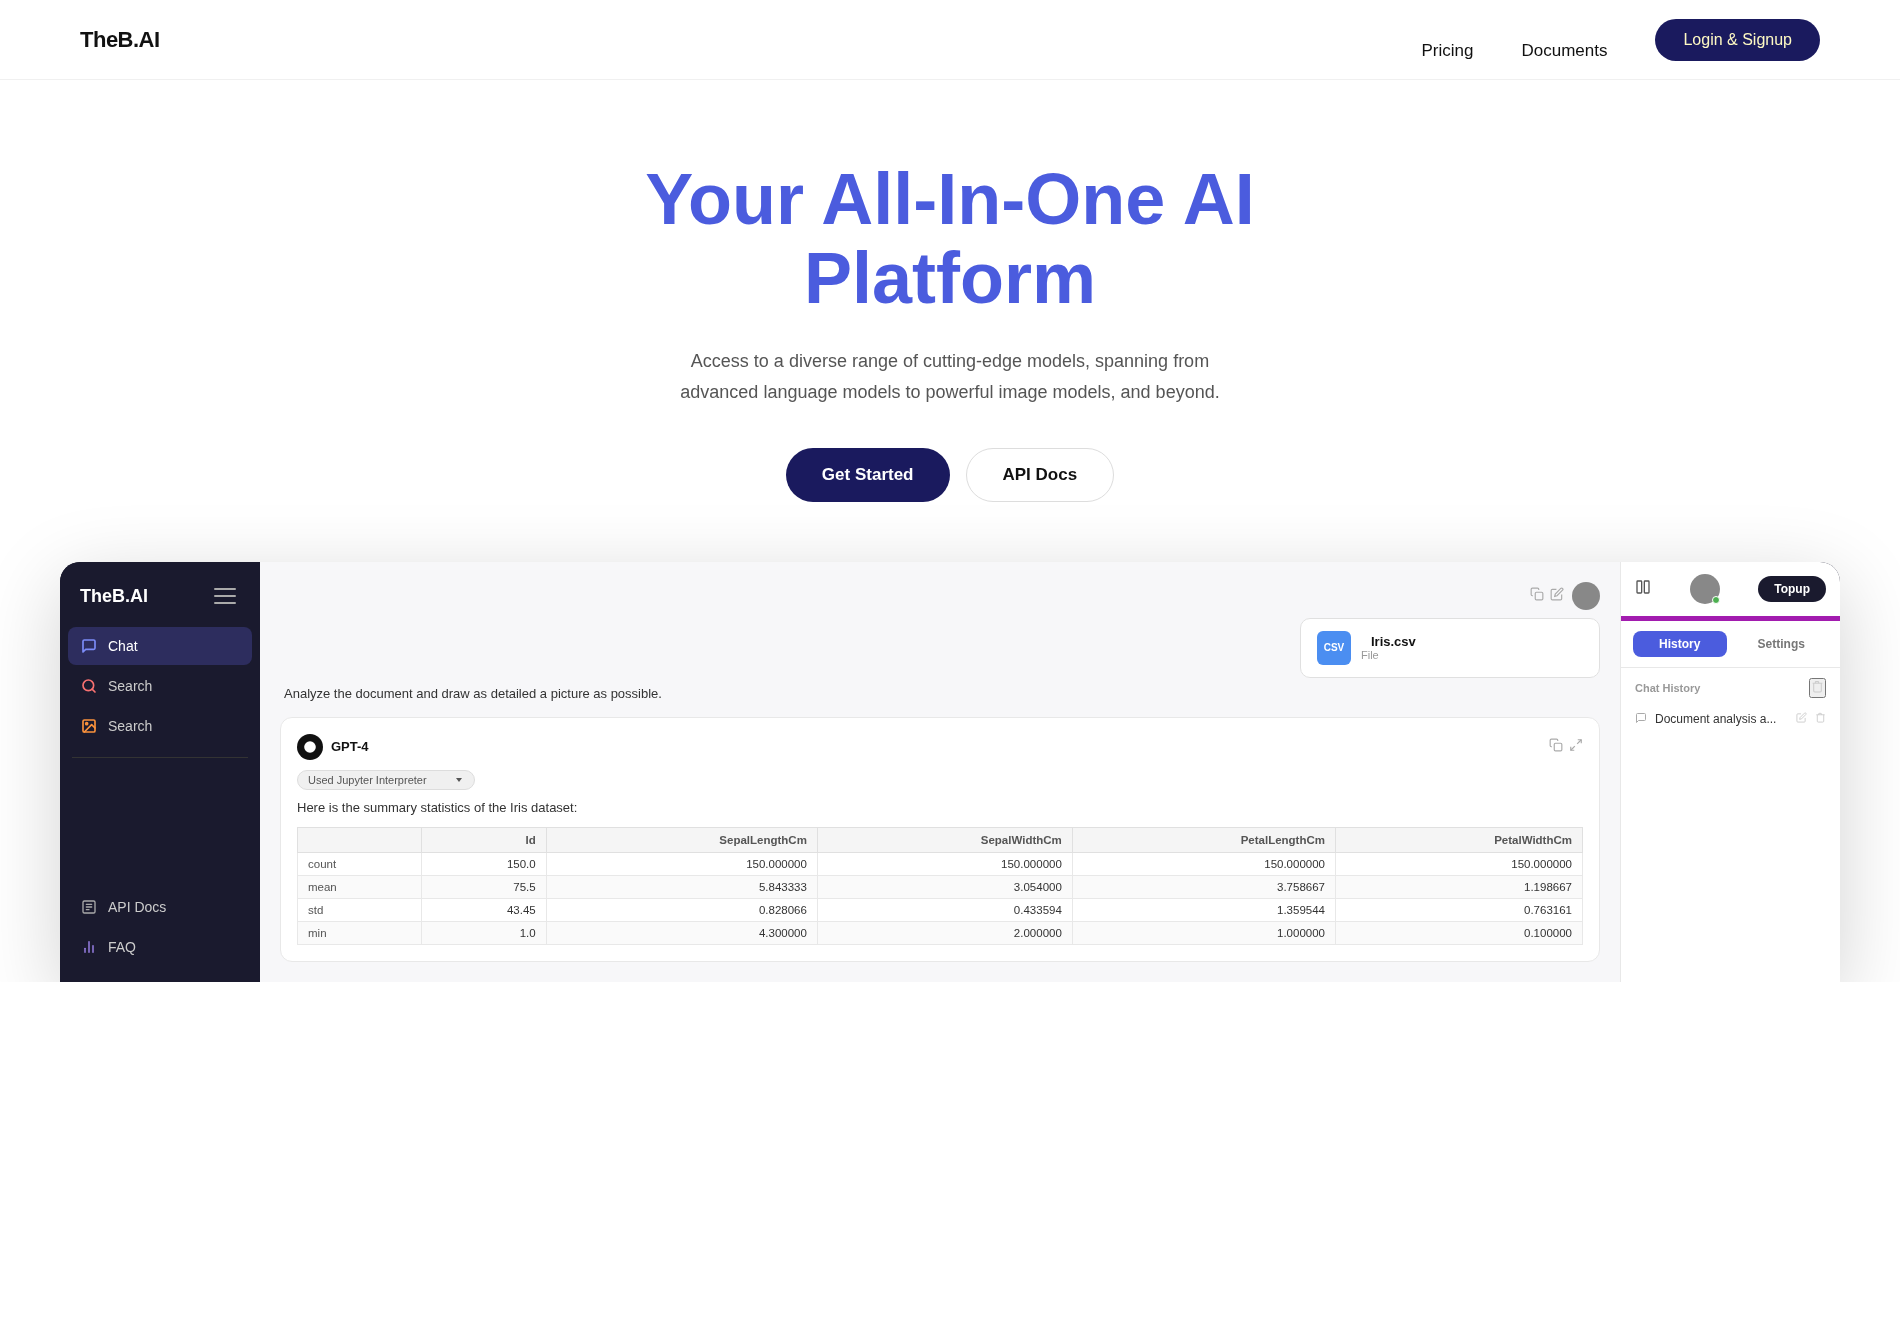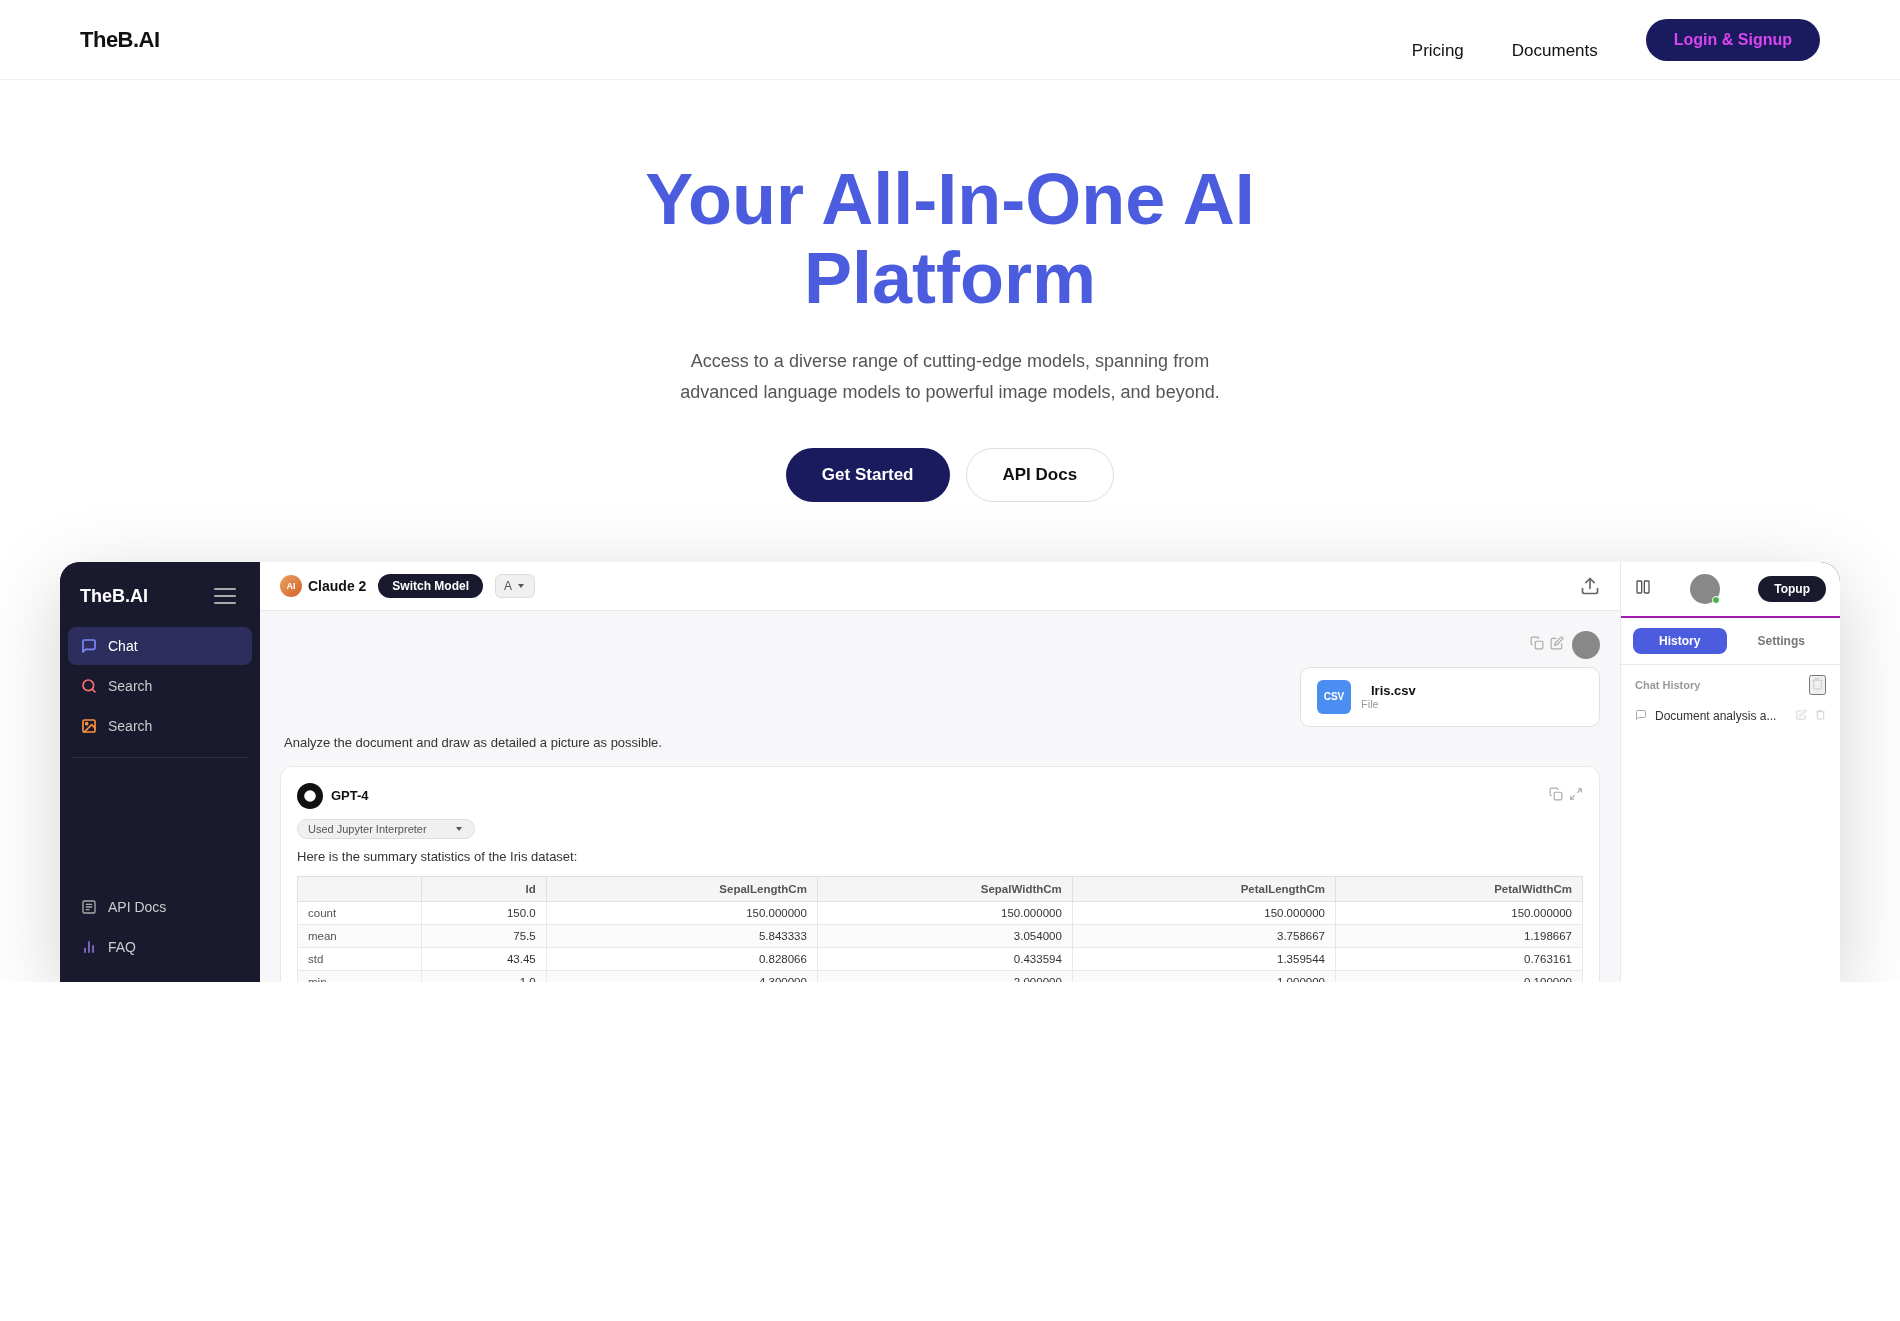--- a/index.html
+++ b/index.html
@@ -7,22 +7,22 @@
 
     
     nav {
       display: flex; align-items: center; justify-content: space-between;
       padding: 0 80px; height: 80px; border-bottom: 1px solid #f0f0f0;
     }
     .nav-logo { font-size: 22px; font-weight: 800; color: #111; letter-spacing: -0.5px; }
     .nav-links { display: flex; align-items: flex-end; gap: 48px; }
     .nav-link { text-decoration: none; color: #111; font-size: 17px; font-weight: 500; }
     .nav-btn {
-      background: #1a1a5e; color: #d946ef; border: none; border-radius: 30px;
-      padding: 12px 28px; font-size: 16px; font-weight: 700; cursor: pointer;
+      background: #1a1a5e; color: #fef9c3; border: none; border-radius: 30px;
+      padding: 12px 28px; font-size: 16px; font-weight: 400; cursor: pointer;
     }
 
     
     .hero {
       text-align: center; padding: 80px 40px 60px;
     }
     .hero-intro {
       font-size: 13px; font-weight: 700; letter-spacing: 2px; color: #888;
       text-transform: uppercase; margin-bottom: 18px;
     }
@@ -165,21 +165,21 @@
     .data-table td:first-child { text-align: left; font-weight: 500; color: #555; }
     .data-table tr:nth-child(even) td { background: #fafafa; }
 
     
     .right-panel {
       width: 220px; background: #fff; border-left: 1px solid #e8e8e8;
       display: flex; flex-direction: column; flex-shrink: 0;
     }
     .right-panel-header {
       display: flex; align-items: center; justify-content: space-between; padding: 12px 14px;
-      border-bottom: 2px solid #a21caf;
+      border-bottom: 5px solid #a21caf;
     }
     .panel-icon-btn { background: none; border: none; cursor: pointer; color: #555; font-size: 16px; }
     .user-avatar-small {
       width: 30px; height: 30px; background: #888; border-radius: 50%; position: relative;
     }
     .online-dot {
       width: 8px; height: 8px; background: #4caf50; border-radius: 50%;
       position: absolute; bottom: 0; right: 0; border: 1.5px solid #fff;
     }
     .topup-btn {
@@ -294,41 +294,20 @@
                   <line x1="6" y1="20" x2="6" y2="14"></line>
                 </svg>
             </div>
             <span>FAQ</span>
           </div>
         </div>
       </div>
 
       <div class="main-content">
 
-        <div class="main-header">
-          <div class="model-badge">
-            <div class="model-icon">AI</div>
-            <span class="model-name">Claude 2</span>
-          </div>
-          <button class="switch-model-btn">Switch Model</button>
-          <button class="format-btn">
-            <span>A</span>
-            <svg width="10" height="10" viewBox="0 0 10 10" fill="#555">
-                <path d="M2 3l3 4 3-4z"></path>
-              </svg>
-          </button>
-          <div class="header-spacer"></div>
-          <button class="upload-btn">
-            <svg width="20" height="20" viewBox="0 0 24 24" fill="none" stroke="#666" stroke-width="2" stroke-linecap="round" stroke-linejoin="round">
-                <path d="M21 15v4a2 2 0 0 1-2 2H5a2 2 0 0 1-2-2v-4"></path>
-                <polyline points="17 8 12 3 7 8"></polyline>
-                <line x1="12" y1="3" x2="12" y2="15"></line>
-              </svg>
-          </button>
-        </div>
 
         <div class="chat-area">
 
           <div class="message-user">
             <div class="message-user-header">
               <div class="msg-actions">
                 <button class="msg-action-btn">
                   <svg width="14" height="14" viewBox="0 0 24 24" fill="none" stroke="#aaa" stroke-width="2">
                       <rect x="9" y="9" width="13" height="13" rx="2"></rect>
                       <path d="M5 15H4a2 2 0 0 1-2-2V4a2 2 0 0 1 2-2h9a2 2 0 0 1 2 2v1"></path>

